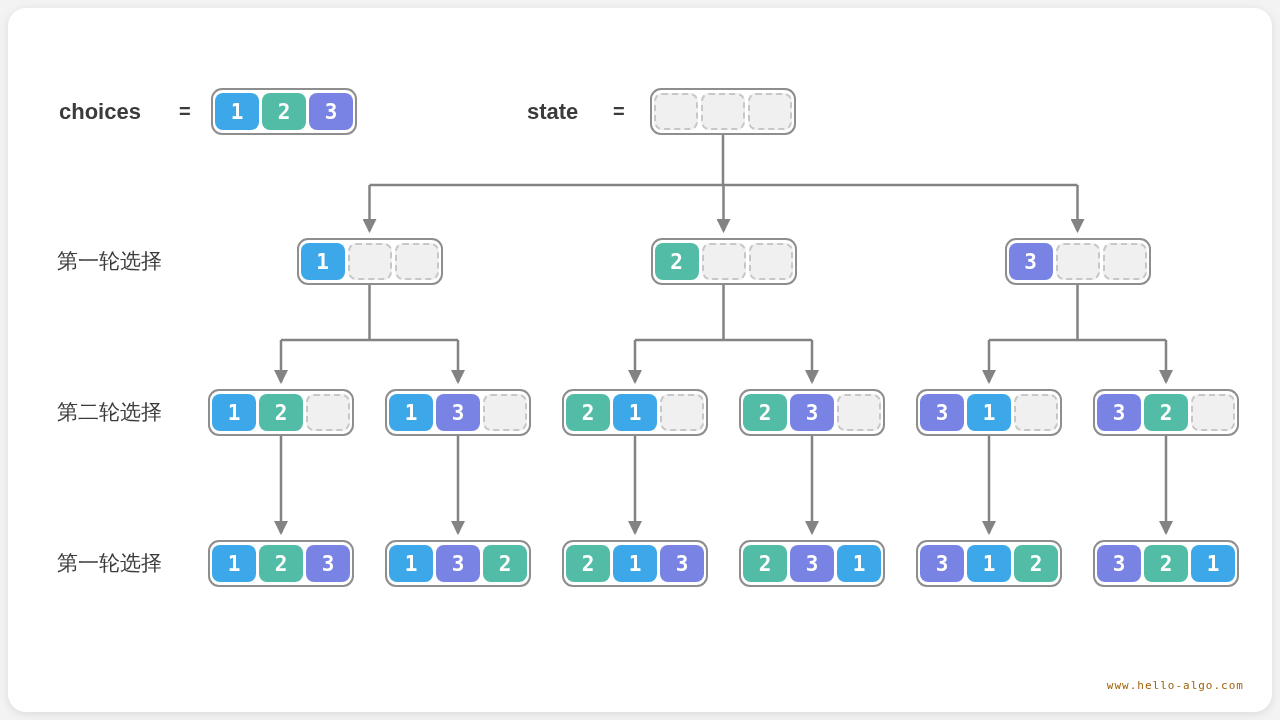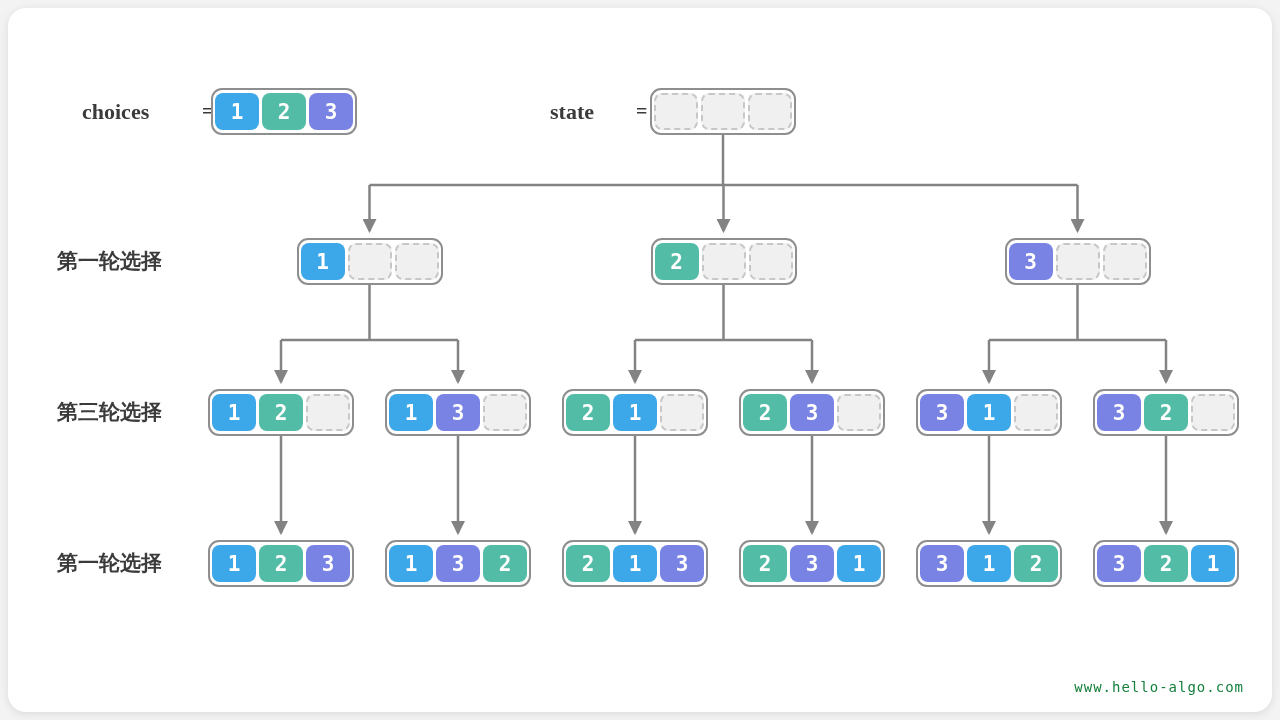--- a/index.html
+++ b/index.html
@@ -12,49 +12,49 @@
   .card{
     position:absolute;left:8px;top:8px;width:1264px;height:704px;
     background:#ffffff;border-radius:18px;
     box-shadow:0 2px 10px rgba(0,0,0,0.10);
   }
   .stage{position:absolute;left:0;top:0;width:1280px;height:720px;}
   svg.connectors{position:absolute;left:0;top:0;width:1280px;height:720px;pointer-events:none;}
 
   .code-label{
     position:absolute;height:47px;line-height:47px;
-    font-family:Liberation Serif, serif;
-    font-weight:700;font-size:22px;color:#3b3b3b;white-space:nowrap;margin-left:23px;
+    font-family:Liberation Sans, sans-serif;
+    font-weight:700;font-size:22px;color:#3b3b3b;white-space:nowrap;
   }
   .eq{font-size:20px;}
 
   .row-label{
     position:absolute;height:47px;line-height:47px;
-    font-weight:700;font-size:21px;color:#3b3b3b;white-space:nowrap;
+    font-weight:400;font-size:21px;color:#3b3b3b;white-space:nowrap;
   }
 
   .node{
     position:absolute;width:146px;height:47px;box-sizing:border-box;
     background:#ffffff;border:2px solid #8e8e8e;border-radius:11px;
     display:flex;align-items:center;justify-content:center;gap:3px;
   }
   .cell{
     width:44px;height:37px;box-sizing:border-box;border-radius:8px;
     display:flex;align-items:center;justify-content:center;
     font-family:"DejaVu Sans Mono","Liberation Mono",monospace;
     font-weight:700;font-size:21px;color:#ffffff;
   }
   .cell.empty{
     background:#f0f0f1;border:2px dashed #c7c7c7;
   }
 
   .watermark{
     position:absolute;right:36px;top:679px;
     font-family:"DejaVu Sans Mono","Liberation Mono",monospace;
-    font-size:14px;color:#15803d;letter-spacing:1px;white-space:nowrap;
+    font-size:11px;color:#a16207;letter-spacing:1px;white-space:nowrap;
   }
 </style>
 </head>
 <body>
 
 <div class="card"></div>
 
 <div class="stage">
 
   <svg class="connectors" id="connectors">
@@ -102,21 +102,21 @@
   <span class="code-label eq" style="left:613px;top:88px">=</span>
   <div id="state-node">
       <div class="node" style="left: 650px; top: 88px;">
         <div class="cell empty"></div>
         <div class="cell empty"></div>
         <div class="cell empty"></div>
       </div>
     </div>
 
   <span class="row-label" style="left:57px;top:238px">第一轮选择</span>
-  <span class="row-label" style="left:57px;top:389px">第三轮选择</span>
+  <span class="row-label" style="left:57px;top:389px">第二轮选择</span>
   <span class="row-label" style="left:57px;top:540px">第一轮选择</span>
 
   <div id="nodes-layer">
       <div class="node" style="left: 296.5px; top: 238px;">
         <div class="cell filled" style="background: rgb(60, 167, 233);">1</div>
         <div class="cell empty"></div>
         <div class="cell empty"></div>
       </div>
       <div class="node" style="left: 650.5px; top: 238px;">
         <div class="cell filled" style="background: rgb(82, 188, 166);">2</div>

